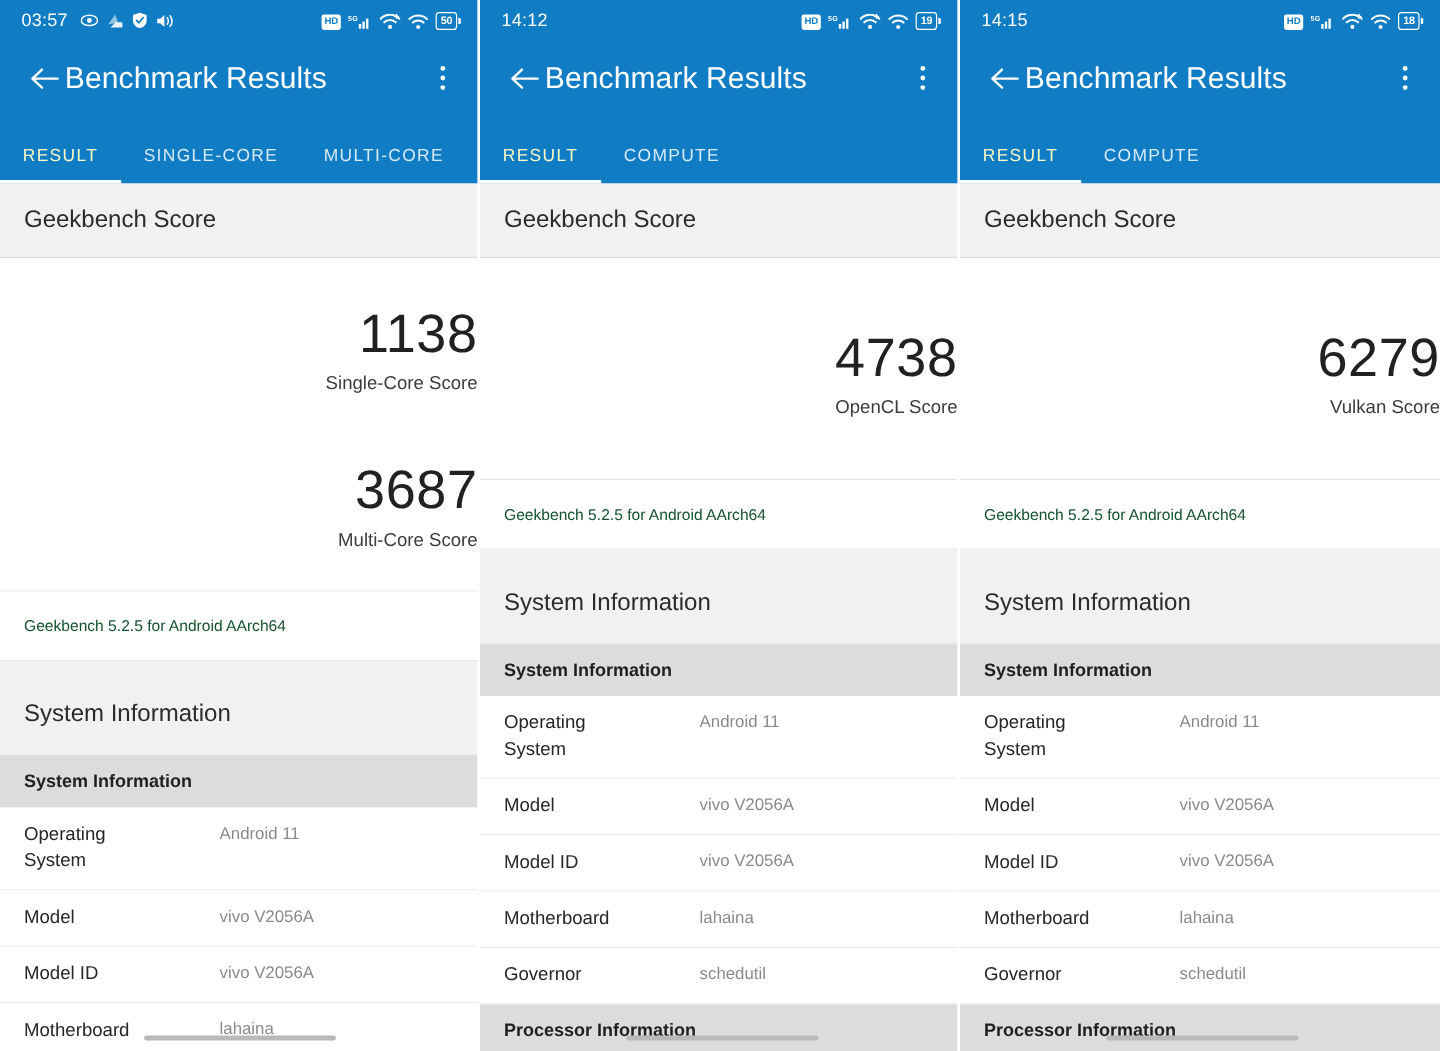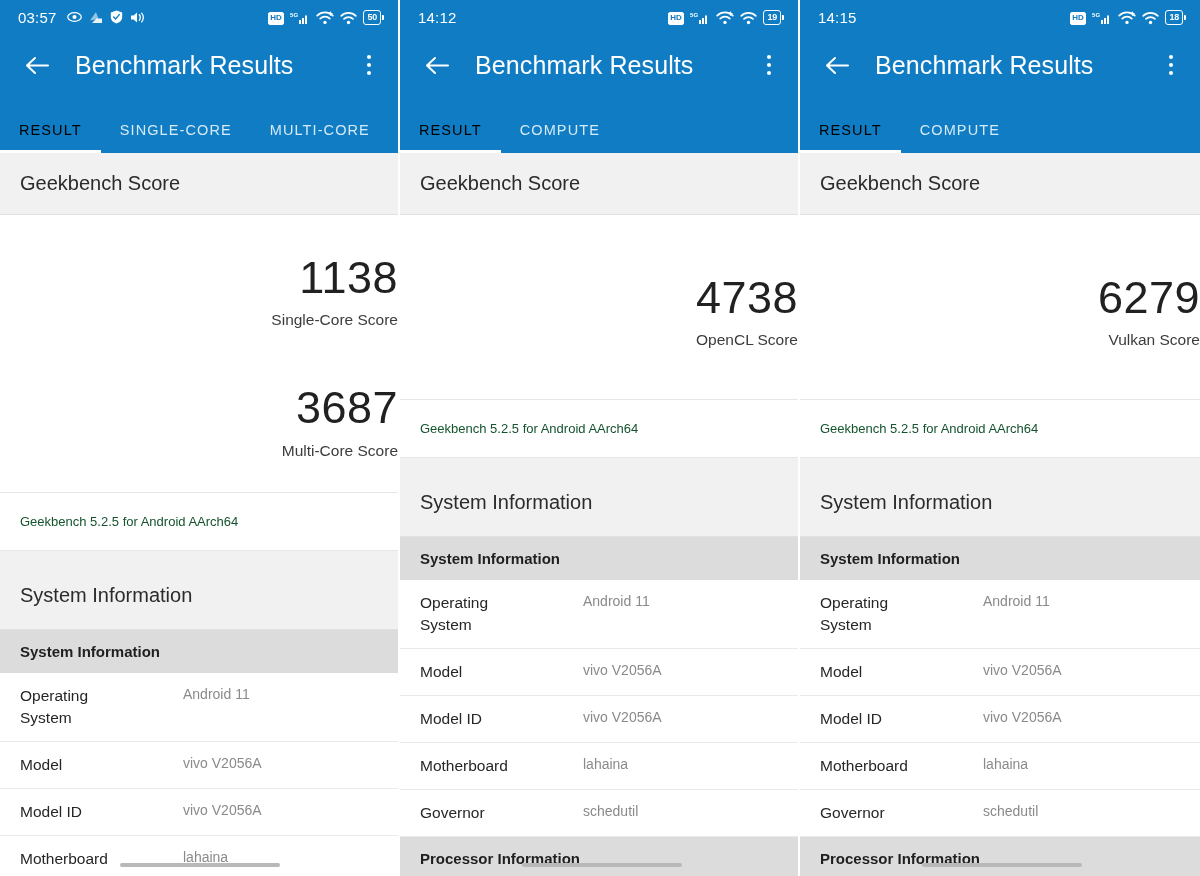--- a/index.html
+++ b/index.html
@@ -75,21 +75,20 @@
     padding: 0 16px 0 20px;
   }
   .backbtn {
     width: 34px; height: 34px;
     display: flex; align-items: center; justify-content: center;
     flex: 0 0 auto;
   }
   .apptitle {
     font-size: 25px;
     font-weight: 400;
-    margin-left: 21px;
     letter-spacing: .1px;
     white-space: nowrap;
   }
   .overflow {
     margin-left: auto;
     width: 26px; height: 34px;
     display: flex; flex-direction: column;
     align-items: center; justify-content: center;
     gap: 4px;
   }
@@ -103,21 +102,21 @@
   }
   .tab {
     font-size: 14.5px;
     letter-spacing: 1.1px;
     color: #d6eaf7;
     padding: 0 19px 15px 19px;
     position: relative;
     white-space: nowrap;
     font-weight: 400;
   }
-  .tab.active { color: #000000; }
+  .tab.active { color: #fef9c3; }
   .tab.active::after {
     content: "";
     position: absolute;
     left: 0; right: 0; bottom: 0;
     height: 3px;
     background: #ffffff;
   }
 
   
   .content {

